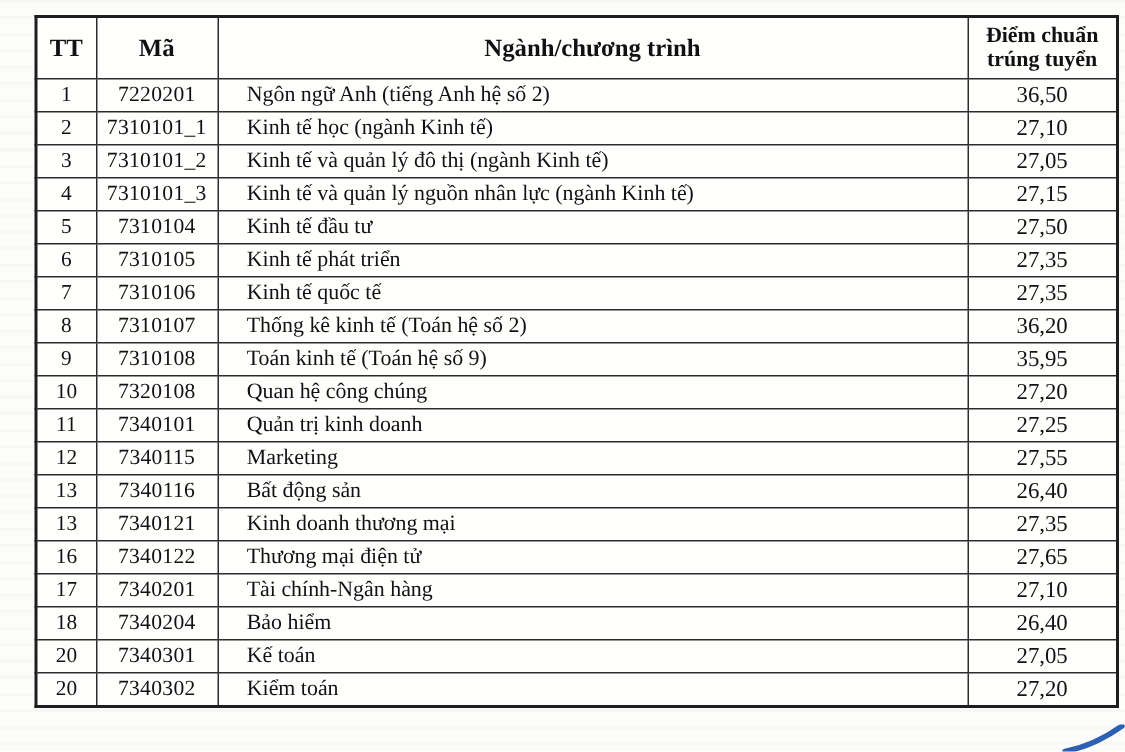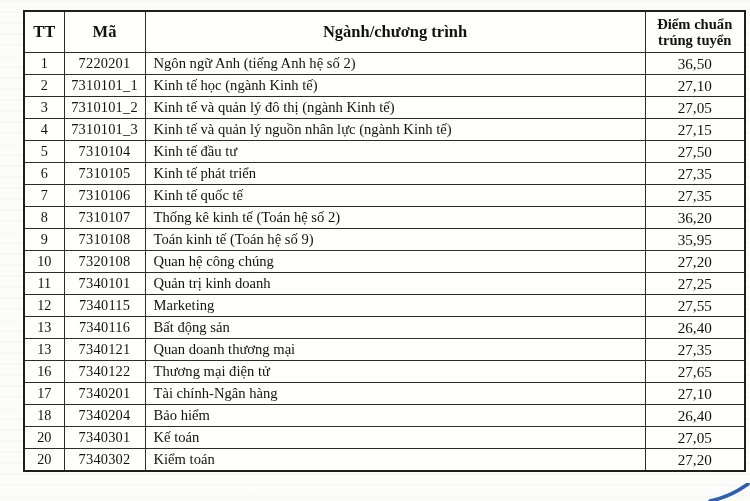--- a/index.html
+++ b/index.html
@@ -53,21 +53,21 @@
     white-space: normal;
     font-family: Liberation Serif, serif;
   }
   .score-table td {
     height: 21px;
     font-size: 14.6px;
     padding: 0 3px;
   }
   td.tt     { text-align: center; font-size: 14.2px; }
   td.code   { text-align: center; font-size: 14.4px; letter-spacing: 0.2px; }
-  td.program{ text-align: left; padding-left: 8px; }
+  td.program{ text-align: left; padding-left: 19px; }
   td.score  { text-align: center; font-size: 15.2px; }
   .pen-stroke {
     position: absolute;
     right: 0;
     bottom: 0;
   }
 </style>
 </head>
 <body>
 
@@ -163,21 +163,21 @@
       </tr>
       <tr>
         <td class="tt">13</td>
         <td class="code">7340116</td>
         <td class="program">Bất động sản</td>
         <td class="score">26,40</td>
       </tr>
       <tr>
         <td class="tt">13</td>
         <td class="code">7340121</td>
-        <td class="program">Quan doanh thương mại</td>
+        <td class="program">Kinh doanh thương mại</td>
         <td class="score">27,35</td>
       </tr>
       <tr>
         <td class="tt">16</td>
         <td class="code">7340122</td>
         <td class="program">Thương mại điện tử</td>
         <td class="score">27,65</td>
       </tr>
       <tr>
         <td class="tt">17</td>

